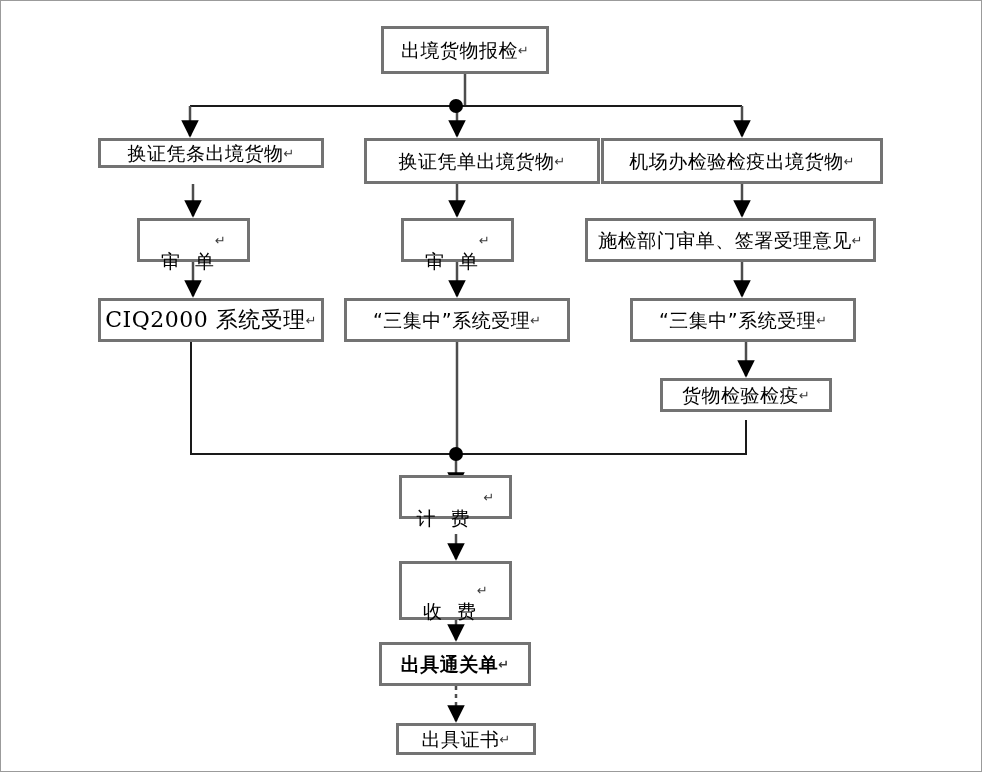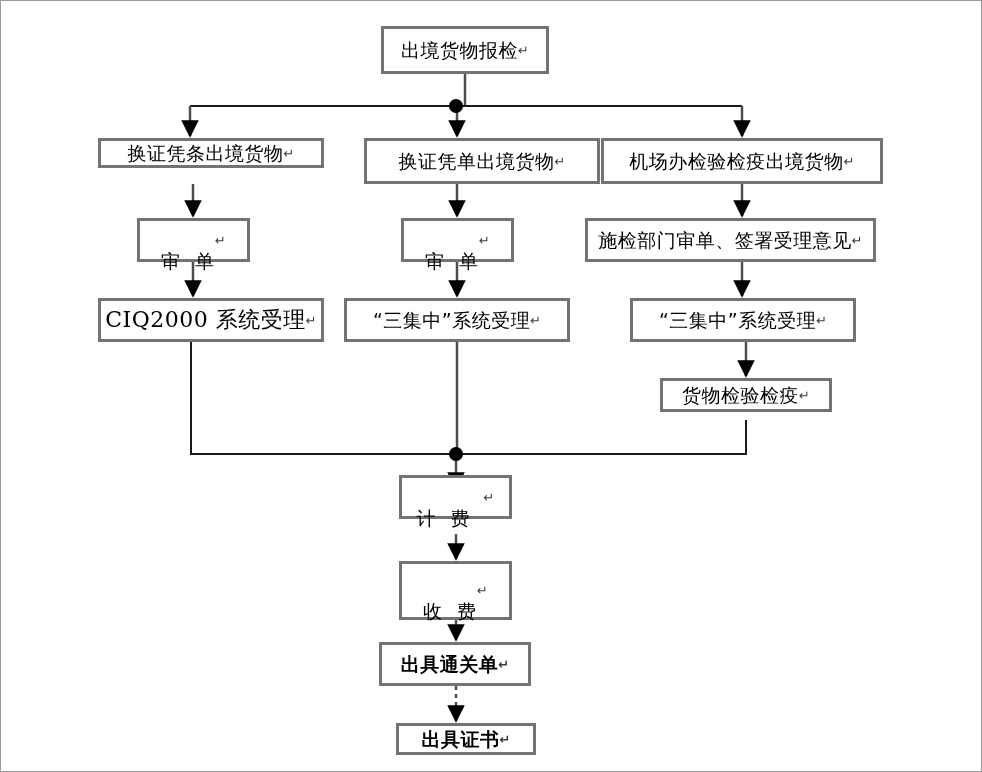--- a/index.html
+++ b/index.html
@@ -168,18 +168,18 @@
   <div class="node wide-space" style="left:398px; top:560px; width:113px; height:59px;">
     <span class="node-label">收  费</span>
       <span class="pilcrow">↵</span>
   </div>
 
   <div class="node" style="left:378px; top:641px; width:152px; height:44px;font-weight:bold;">
     <span class="node-label">出具通关单</span>
       <span class="pilcrow">↵</span>
   </div>
 
-  <div class="node" style="left:395px; top:722px; width:140px; height:32px;font-weight:bold;">
+  <div class="node" style="left:395px; top:722px; width:140px; height:32px;">
     <span class="node-label">出具证书</span>
       <span class="pilcrow">↵</span>
   </div>
 
 </div>
 
 </body></html>

